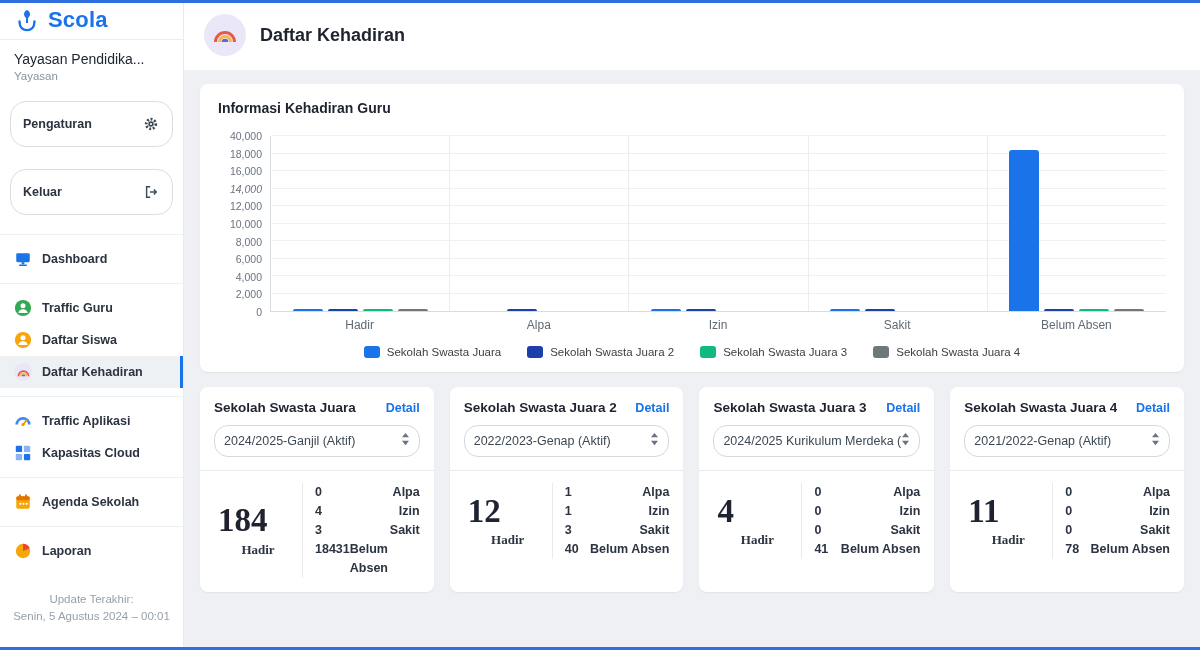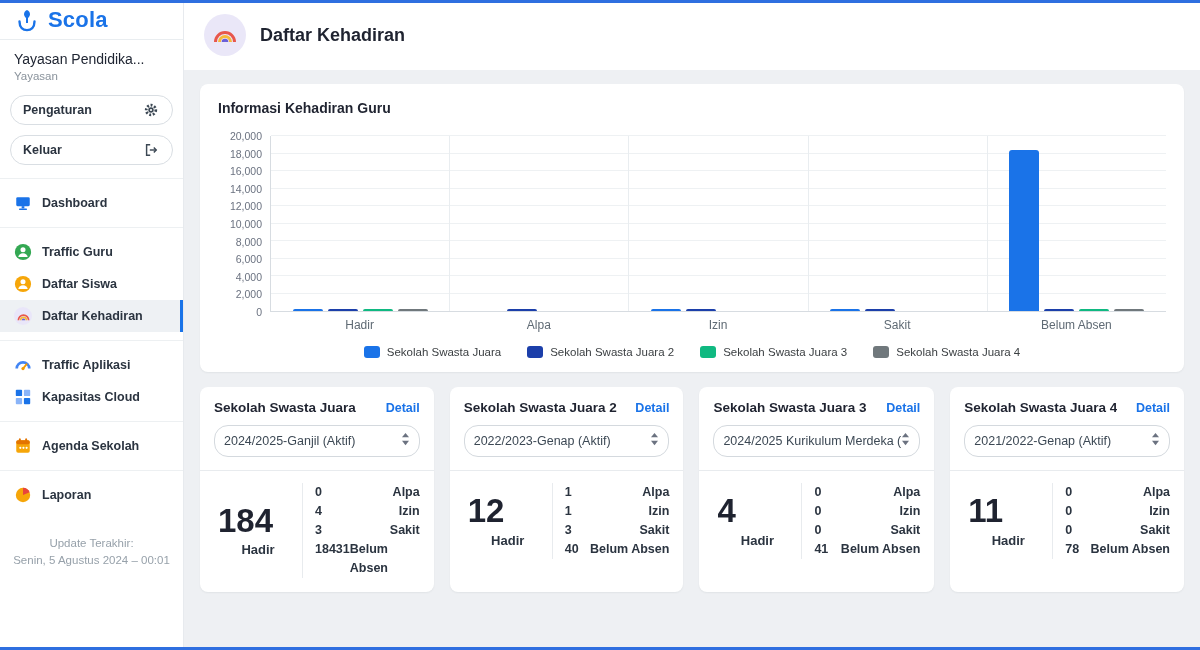--- a/index.html
+++ b/index.html
@@ -11,21 +11,21 @@
   .edge { position:absolute; left:0; right:0; height:3px; background:#2f6fe0; z-index:60; }
   .edge.top { top:0; } .edge.bottom { bottom:0; }
 
   
   .sidebar { width:184px; flex-shrink:0; background:#fff; border-right:1px solid #e7eaee; display:flex; flex-direction:column; }
   .logo-row { height:40px; display:flex; align-items:center; gap:8px; padding:0 14px; border-bottom:1px solid #e9edf0; }
   .logo-text { font-size:22px; font-weight:700; color:#1a73e8; letter-spacing:.2px; }
   .org { padding:11px 14px 8px; }
   .org-name { font-size:14px; font-weight:400; color:#202633; }
   .org-type { font-size:11.5px; color:#8a939c; margin-top:3px; }
-  .pill { margin:5px 10px; height:30px; border:1px solid #d9dee3; border-radius:16px;
+  .pill { margin:11px 10px; height:46px; border:1px solid #d9dee3; border-radius:16px;
           display:flex; align-items:center; justify-content:space-between; padding:0 12px;
           font-size:12.5px; font-weight:700; color:#2b3440; cursor:pointer; background:#fff; }
   .sb-divider { height:1px; background:#edf0f2; margin:8px 0; }
   .nav-item { height:32px; display:flex; align-items:center; gap:10px; padding:0 14px;
               font-size:12.5px; font-weight:700; color:#2b3440; cursor:pointer; }
   .nav-item.active { background:#eef1f4; border-right:3px solid #1a73e8; }
   .icon-wrap { width:18px; height:18px; display:flex; align-items:center; justify-content:center; flex-shrink:0; }
   .icon-circle { width:18px; height:18px; border-radius:50%; background:#e9e6f9; display:flex; align-items:center; justify-content:center; }
   .update { text-align:center; margin-top:24px; padding:0 10px; font-size:11.5px; color:#97a1aa; line-height:17px; }
 
@@ -61,21 +61,21 @@
 
   
   .school-row { display:grid; grid-template-columns:repeat(4,1fr); gap:16px; }
   .school-head { display:flex; align-items:center; justify-content:space-between; padding:13px 14px 10px; }
   .school-name { font-size:13.5px; font-weight:700; color:#1f2330; white-space:nowrap; overflow:hidden; text-overflow:ellipsis; }
   .detail-link { font-size:12.5px; font-weight:700; color:#1a73e8; text-decoration:none; flex-shrink:0; margin-left:8px; }
   .select { margin:0 14px 13px; border:1px solid #d4d9de; border-radius:14px; height:32px;
             display:flex; align-items:center; justify-content:space-between; padding:0 9px; cursor:pointer; }
   .select-value { font-size:12.5px; color:#3c4854; white-space:nowrap; overflow:hidden; text-overflow:ellipsis; }
   .school-body { border-top:1px solid #e8ebee; display:flex; align-items:center; padding:12px 14px 14px; }
-  .hadir-block { width:84px; display:flex; flex-direction:column; align-items:flex-start; padding-left:4px; }
+  .hadir-block { width:84px; display:flex; flex-direction:column; align-items:flex-start; padding-left:4px;font-family:Liberation Serif, serif; }
   .hadir-num { font-size:33px; font-weight:700; color:#1f2330; line-height:1.05; }
   .hadir-label { font-size:13px; font-weight:700; color:#2b3440; margin-top:4px; align-self:center; }
   .stats-block { flex:1; border-left:1px solid #e8ebee; padding-left:12px; margin-left:4px; }
   .stat-row { display:flex; justify-content:space-between; font-size:12.5px; font-weight:700; color:#2b3440; line-height:19px; }
 </style>
 </head>
 <body>
 
 <div class="edge top"></div>
 <div class="edge bottom"></div>
@@ -242,24 +242,24 @@
       <div class="chart-title">Informasi Kehadiran Guru</div>
       <div class="chart-wrap">
         <div class="y-axis">
             <div class="ytick" style="bottom: 0%;">0</div>
             <div class="ytick" style="bottom: 10%;">2,000</div>
             <div class="ytick" style="bottom: 20%;">4,000</div>
             <div class="ytick" style="bottom: 30%;">6,000</div>
             <div class="ytick" style="bottom: 40%;">8,000</div>
             <div class="ytick" style="bottom: 50%;">10,000</div>
             <div class="ytick" style="bottom: 60%;">12,000</div>
-            <div class="ytick" style="bottom: 70%;">14,000</div>
+            <div class="ytick" style="bottom: 70%; font-style: italic;">14,000</div>
             <div class="ytick" style="bottom: 80%;">16,000</div>
             <div class="ytick" style="bottom: 90%;">18,000</div>
-            <div class="ytick" style="bottom: 100%;">20,000</div>
+            <div class="ytick" style="bottom: 100%;">40,000</div>
           </div>
         <div class="plot">
             <div class="gridline" style="bottom: 10%;"></div>
             <div class="gridline" style="bottom: 20%;"></div>
             <div class="gridline" style="bottom: 30%;"></div>
             <div class="gridline" style="bottom: 40%;"></div>
             <div class="gridline" style="bottom: 50%;"></div>
             <div class="gridline" style="bottom: 60%;"></div>
             <div class="gridline" style="bottom: 70%;"></div>
             <div class="gridline" style="bottom: 80%;"></div>

